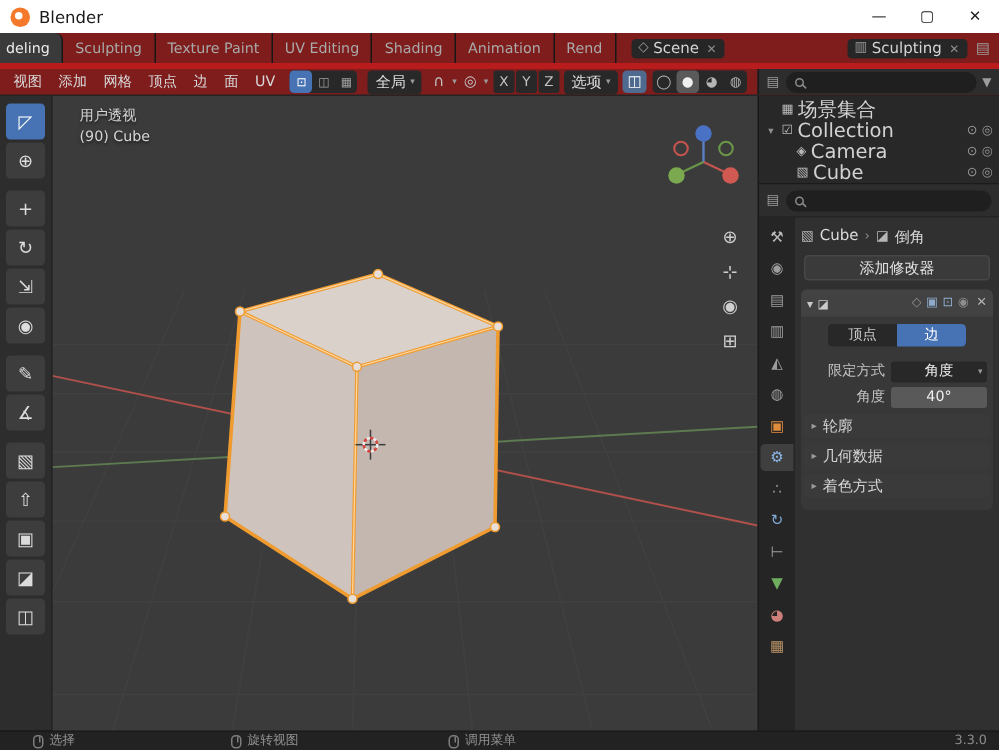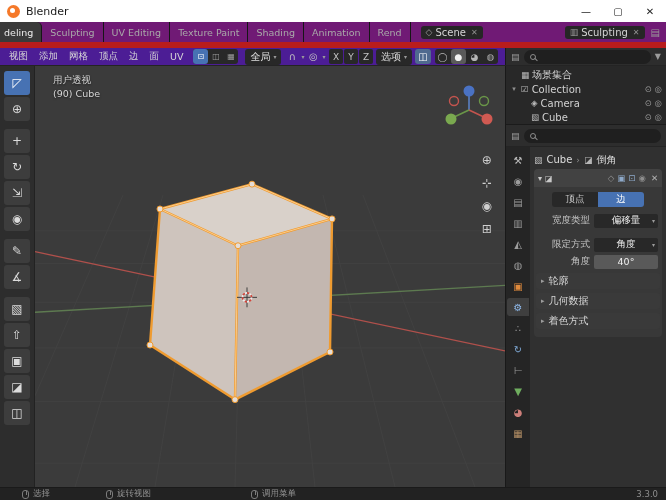--- a/index.html
+++ b/index.html
@@ -9,33 +9,33 @@
 
   
   .titlebar{flex:0 0 22px;background:#fff;color:#111;display:flex;align-items:center;padding-left:7px}
   .logo{width:13px;height:13px;border-radius:50%;background:#f5792a;position:relative;margin-right:6px;flex:0 0 13px}
   .logo::after{content:"";position:absolute;left:2.5px;top:3px;width:5px;height:5px;border-radius:50%;background:#fff}
   .title{font-size:11px;color:#1a1a1a}
   .wincontrols{margin-left:auto;display:flex;height:100%}
   .wbtn{width:32px;display:flex;align-items:center;justify-content:center;font-size:10px;color:#222;cursor:default}
 
   
-  .topbar{flex:0 0 20px;background:#701a75;display:flex;align-items:center}
+  .topbar{flex:0 0 20px;background:#7f1d1d;display:flex;align-items:center}
   .tabs{display:flex;height:100%;align-items:stretch}
   .tab{padding:4px 8px 3px;font-size:9.5px;color:#a9a9a9;border-right:1px solid #161616;white-space:nowrap;display:flex;align-items:center}
   .tab.active{background:#3a3a3a;color:#ececec;border-radius:5px 5px 0 0;margin-left:-4px}
   .chip{display:flex;align-items:center;gap:3px;background:#262626;border-radius:3px;padding:1px 5px;margin-left:10px;color:#d5d5d5;white-space:nowrap}
   .chip .ci{color:#9a9a9a;font-size:9px}
   .chip .cx{color:#8f8f8f;font-size:8px;margin-left:2px}
   .tb-end{margin-left:auto;display:flex;align-items:center;padding-right:6px}
   .tb-end .chip{margin-left:0;margin-right:6px}
   .tb-end-icon{color:#9a9a9a;font-size:10px}
 
   
-  .toolheader{flex:0 0 22px;background:#4c1d95;display:flex;border-top:6px solid #b91c1c;border-bottom:1px solid #242424}
+  .toolheader{flex:0 0 22px;background:#7f1d1d;display:flex;border-top:4px solid #b91c1c;border-bottom:1px solid #242424}
   .vph{width:505px;display:flex;align-items:center;padding:0 4px;gap:1px}
   .menu{padding:2px 5px;color:#d8d8d8;font-size:9.5px;white-space:nowrap}
   .modegrp{display:flex;background:#282828;border-radius:3px;margin:0 4px}
   .modebtn{width:15px;height:15px;display:flex;align-items:center;justify-content:center;color:#9f9f9f;font-size:8px;border-radius:3px}
   .modebtn.active{background:#4772b3;color:#fff}
   .dd{display:flex;align-items:center;background:#282828;border-radius:3px;padding:1px 5px;gap:3px;color:#dedede;margin:0 2px;white-space:nowrap}
   .caret{font-size:6px;color:#9a9a9a}
   .hicon{width:16px;height:15px;display:flex;align-items:center;justify-content:center;color:#c2c2c2;font-size:10px;border-radius:3px}
   .hicon.active{background:#4f6a8f;color:#fff}
   .symgrp{display:flex;gap:1px;margin-left:auto}
@@ -63,21 +63,21 @@
   .vp-label{position:absolute;left:18px;top:7px;color:#d6d6d6;font-size:9.5px;line-height:14px;text-shadow:0 1px 2px rgba(0,0,0,.55)}
   .gizmo{position:absolute;right:8px;top:16px;width:56px;height:56px}
   .vptools{position:absolute;right:13px;top:88px;display:flex;flex-direction:column;gap:11px;align-items:center;color:#cfcfcf;font-size:12px}
   .vptools span{line-height:12px}
 
   
   .rightcol{flex:0 0 161px;display:flex;flex-direction:column;min-height:0;background:#2b2b2b;border-left:1px solid #191919}
   .outliner{flex:0 0 58px;background:#282828;overflow:hidden;padding:2px 4px}
   .orow{display:flex;align-items:center;height:14px;gap:3px;white-space:nowrap}
   .orow .oi{font-size:8.5px;color:#b9b9b9}
-  .orow .ol{color:#d2d2d2;font-size:10px}
+  .orow .ol{color:#d2d2d2;font-size:13px}
   .orow .osp{flex:1}
   .orow .ovis{color:#9a9a9a;font-size:8.5px}
   .oarrow{color:#8f8f8f;font-size:7px;width:8px;text-align:center}
   .ind1{margin-left:10px}
 
   .props{flex:1;display:flex;flex-direction:column;min-height:0;background:#303030;border-top:1px solid #1b1b1b}
   .props-header{flex:0 0 22px;display:flex;align-items:center;gap:4px;padding:0 5px;background:#2d2d2d;border-bottom:1px solid #242424}
   .props-body{flex:1;display:flex;min-height:0}
   .ptabs{flex:0 0 24px;background:#252525;padding-top:4px;display:flex;flex-direction:column;align-items:center;gap:3px}
   .ptab{width:22px;height:18px;display:flex;align-items:center;justify-content:center;font-size:10px;color:#9d9d9d;border-radius:3px 0 0 3px}
@@ -107,21 +107,21 @@
   .fval.drop{background:#282828}
   .fval.drop .dc{position:absolute;right:3px;font-size:6px;color:#9a9a9a}
   .psection{height:16px;margin:4px 2px;background:#3a3a3a;border-radius:3px;display:flex;align-items:center;gap:4px;padding:0 5px;color:#d5d5d5}
   .psection .pa{font-size:7px;color:#9c9c9c}
 
   
   .statusbar{flex:0 0 12px;background:#222;border-top:1px solid #1a1a1a;display:flex;align-items:center;font-size:8.5px;color:#929292}
   .hint{display:flex;align-items:center;gap:4px;white-space:nowrap}
   .mouse{width:7px;height:9px;border:1px solid #7c7c7c;border-radius:3px;position:relative;flex:0 0 7px}
   .mouse::after{content:"";position:absolute;left:50%;top:0;width:1px;height:4px;background:#7c7c7c}
-  .h1{margin-left:22px}.h2{margin-left:56px}.h3{margin-left:100px}
+  .h1{margin-left:22px}.h2{margin-left:104px}.h3{margin-left:100px}
   .version{margin-left:auto;margin-right:8px;color:#8d8d8d}
 </style>
 </head>
 <body>
 
 <div class="app">
 
   <div class="titlebar">
     <span class="logo"></span>
     <span class="title">Blender</span>
@@ -129,22 +129,22 @@
       <span class="wbtn">—</span>
       <span class="wbtn">▢</span>
       <span class="wbtn">✕</span>
     </div>
   </div>
 
   <div class="topbar">
     <div class="tabs">
       <span class="tab active">deling</span>
       <span class="tab">Sculpting</span>
+      <span class="tab">Texture Paint</span>
       <span class="tab">UV Editing</span>
-      <span class="tab">Texture Paint</span>
       <span class="tab">Shading</span>
       <span class="tab">Animation</span>
       <span class="tab">Rend</span>
     </div>
     <div class="chip">
       <span class="ci">◇</span>
       <span>Scene</span>
       <span class="cx">✕</span>
     </div>
     <div class="tb-end">
@@ -358,41 +358,35 @@
             <span class="ptab" style="color:#bb9468">▦</span>
           </div>
           <div class="pcontent">
             <div class="crumb">
               <span class="bi">▧</span>
               <span>Cube</span>
               <span class="sep">›</span>
               <span class="bi">◪</span>
               <span>倒角</span>
             </div>
+            <div class="addmod">添加修改器</div>
             <div class="modpanel">
               <div class="modhdr">
                 <span class="mh">▾</span>
                 <span class="mh">◪</span>
                 <span class="sp"></span>
                 <span class="tg off">◇</span>
                 <span class="tg">▣</span>
                 <span class="tg">⊡</span>
                 <span class="tg off">◉</span>
                 <span class="mx">✕</span>
               </div>
               <div class="afftabs">
                 <span class="afftab">顶点</span>
                 <span class="afftab active">边</span>
-              </div>
-              <div class="frow">
-                <span class="flabel">宽度类型</span>
-                <span class="fval drop">
-                  <span>偏移量</span>
-                  <span class="dc">▾</span>
-                </span>
               </div>
               <div class="frow gaptop">
                 <span class="flabel">限定方式</span>
                 <span class="fval drop">
                   <span>角度</span>
                   <span class="dc">▾</span>
                 </span>
               </div>
               <div class="frow">
                 <span class="flabel">角度</span>

